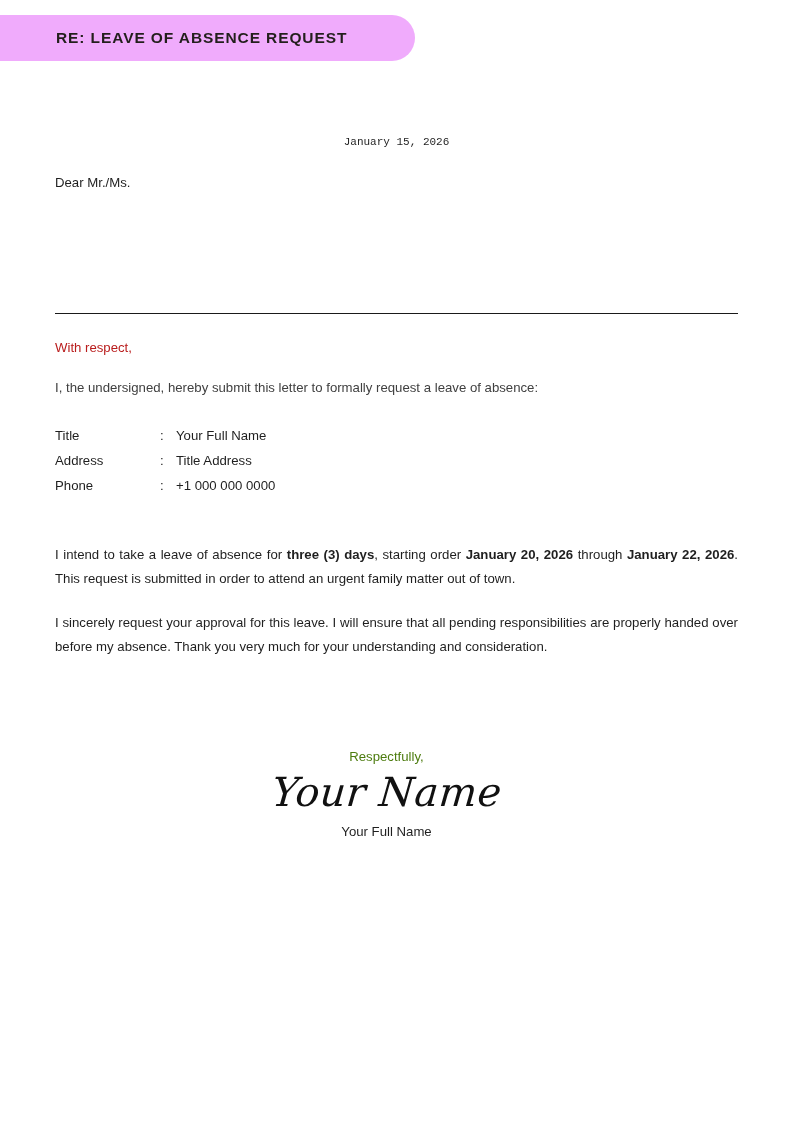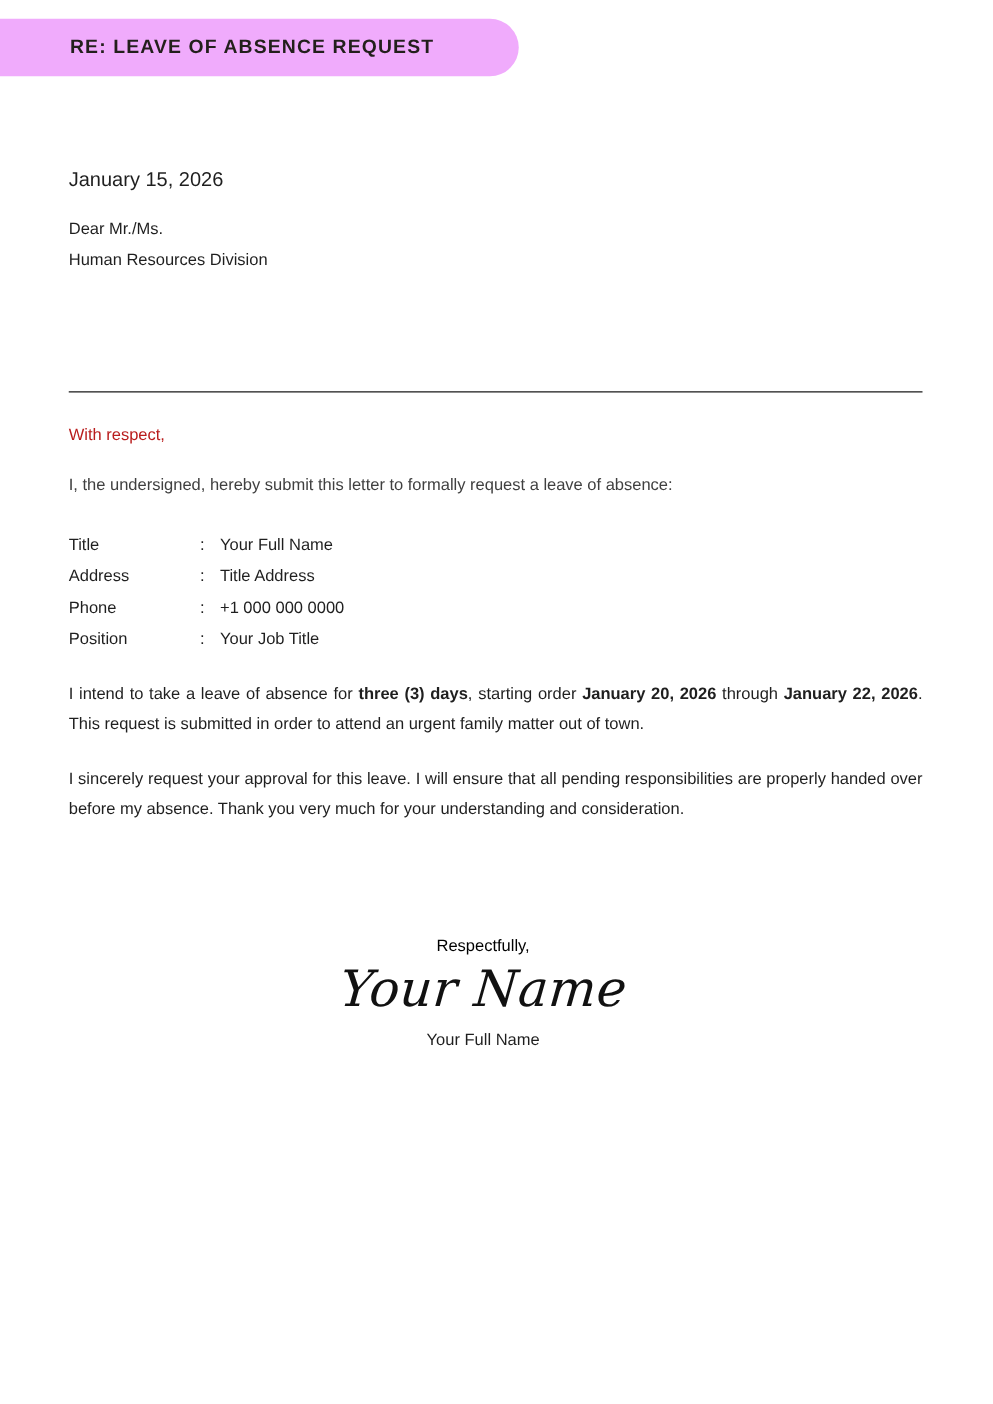--- a/index.html
+++ b/index.html
@@ -50,23 +50,24 @@
     left: 55px;
     top: 0;
     width: 683px;
   }
 
   .date-line {
     position: absolute;
     top: 136px;
     left: 0;
     width: 683px;
-    text-align: left;
-    font-size: 16px;
-    color: #1f1f1f;
+    text-align: center;
+    font-size: 11px;
+    color: #1f1f1f;
+    font-family: Liberation Mono, monospace;
   }
 
   .recipient {
     position: absolute;
     top: 170px;
     left: 0;
     width: 500px;
   }
   .recipient div {
     font-size: 13.2px;
@@ -141,21 +142,21 @@
     text-align: center;
   }
   .sign-inner {
     display: inline-block;
     width: 230px;
     margin-right: 20px;
     text-align: center;
   }
   .sign-closing {
     font-size: 13.2px;
-    color: #000000;
+    color: #4d7c0f;
     line-height: 20px;
   }
   .sign-script {
     font-family: "DejaVu Serif", serif;
     font-style: italic;
     font-size: 40px;
     font-weight: 400;
     line-height: 50px;
     color: #111111;
     white-space: nowrap;
@@ -177,21 +178,20 @@
   <div class="header-bar">
     <div class="header-title">RE: LEAVE OF ABSENCE REQUEST</div>
   </div>
 
   <div class="content">
 
     <div class="date-line">January 15, 2026</div>
 
     <div class="recipient">
       <div>Dear Mr./Ms.</div>
-      <div>Human Resources Division</div>
     </div>
 
     <div class="divider"></div>
 
     <div class="salutation">With respect,</div>
 
     <div class="intro">I, the undersigned, hereby submit this letter to formally request a leave of absence:</div>
 
     <table class="details">
       <tbody>
@@ -203,25 +203,20 @@
         <tr>
           <td class="label">Address</td>
           <td class="colon">:</td>
           <td class="value">Title Address</td>
         </tr>
         <tr>
           <td class="label">Phone</td>
           <td class="colon">:</td>
           <td class="value">+1 000 000 0000</td>
         </tr>
-        <tr>
-          <td class="label">Position</td>
-          <td class="colon">:</td>
-          <td class="value">Your Job Title</td>
-        </tr>
       </tbody>
     </table>
 
     <div class="para para-1"><span>I intend to take a leave of absence for </span><strong>three (3) days</strong><span>, starting order </span><strong>January 20, 2026</strong><span> through </span><strong>January 22, 2026</strong><span>. This request is submitted in order to attend an urgent family matter out of town.</span></div>
 
     <div class="para para-2">I sincerely request your approval for this leave. I will ensure that all pending responsibilities are properly handed over before my absence. Thank you very much for your understanding and consideration.</div>
 
     <div class="signature">
       <div class="sign-inner">
         <div class="sign-closing">Respectfully,</div>

